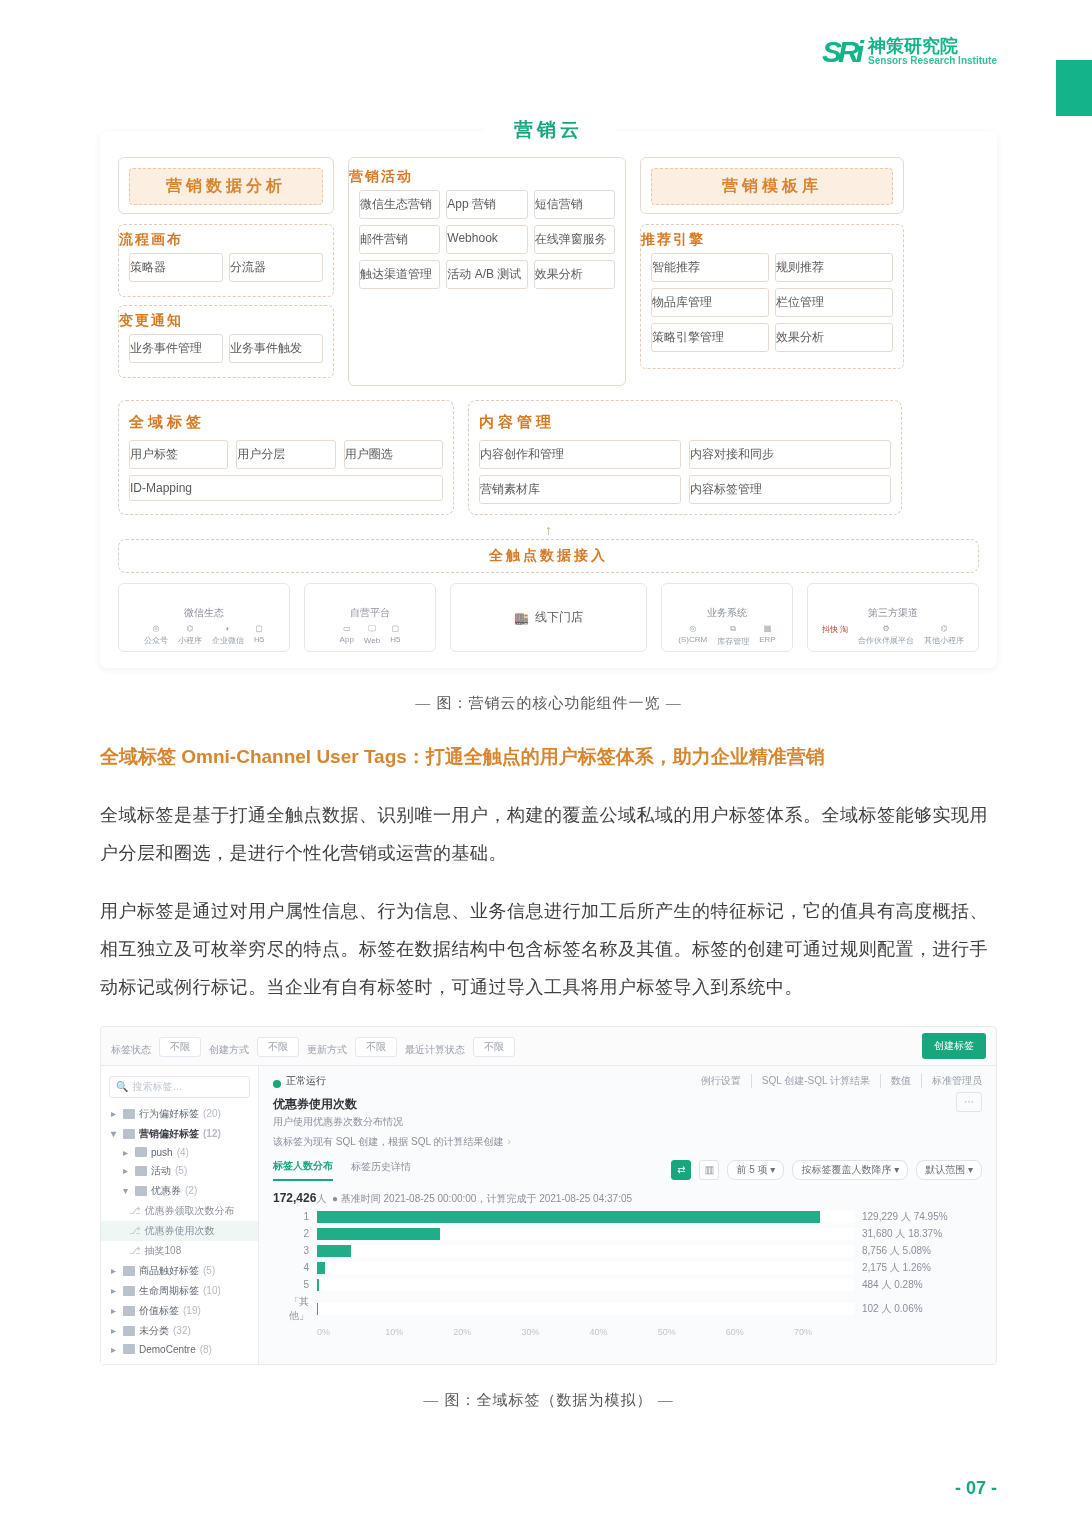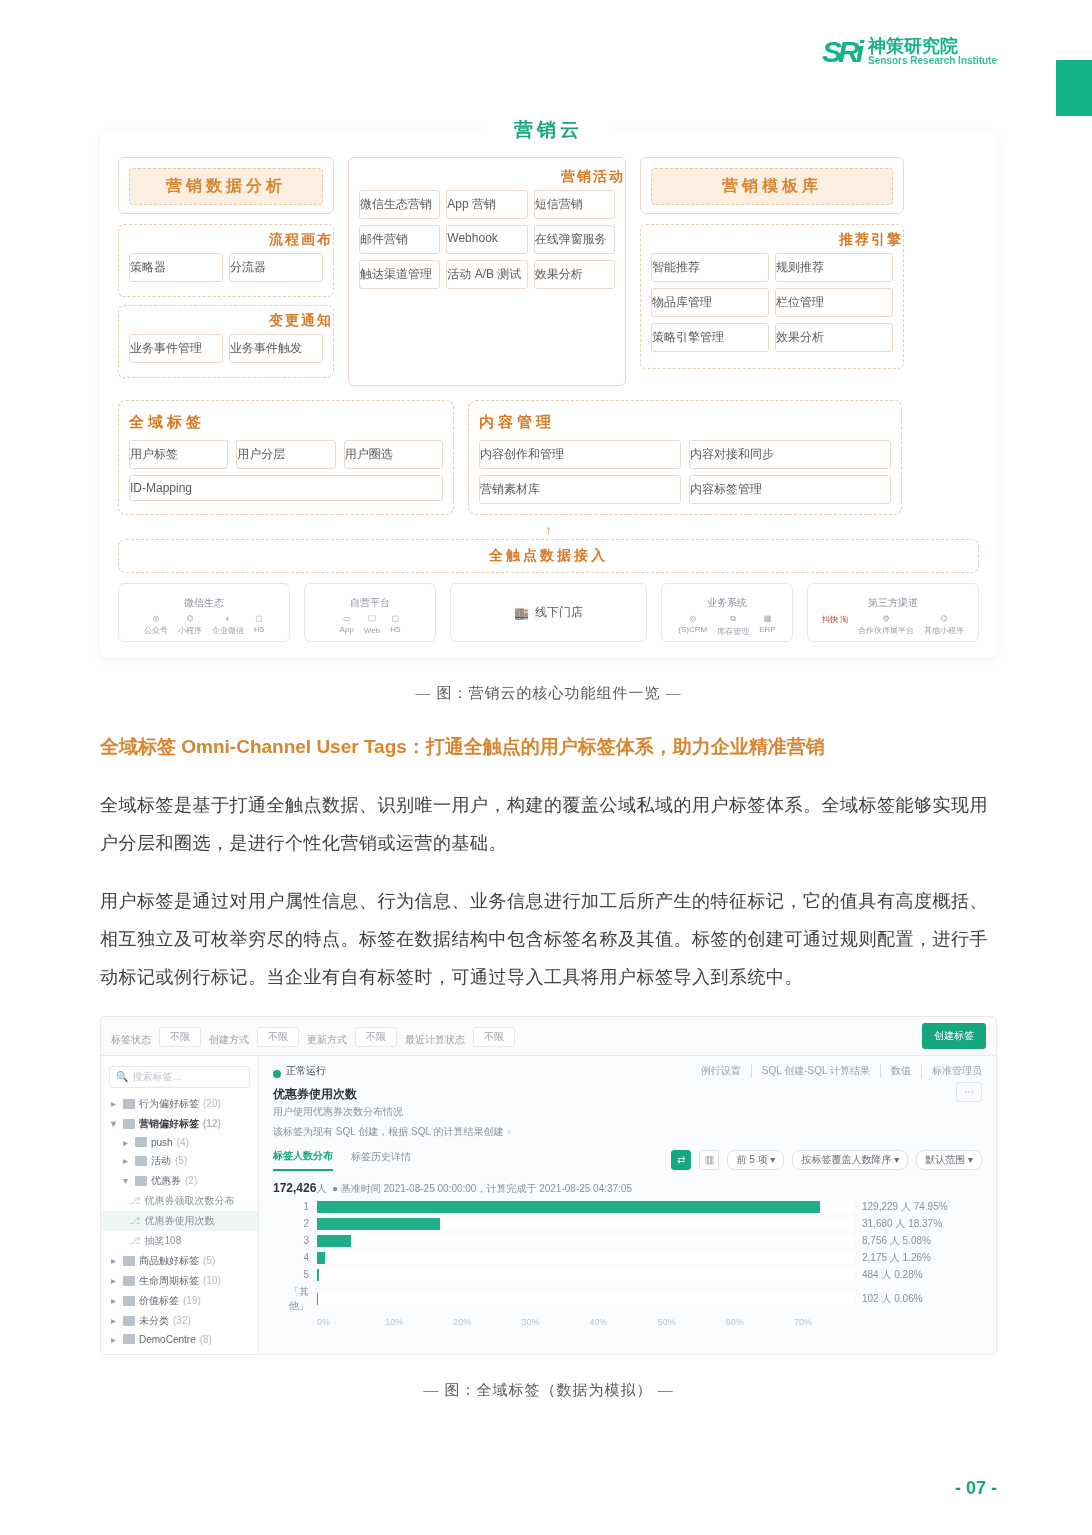--- a/index.html
+++ b/index.html
@@ -12,39 +12,39 @@
   .sri-txt .en{font-size:10px;color:#15b38a;opacity:.85;line-height:1.2}
   .edge-blk{position:absolute;top:60px;right:0;width:36px;height:56px;background:#15b38a}
   
   .mcloud-wrap{margin-top:62px;border-radius:8px;background:#fff;box-shadow:0 2px 8px rgba(0,0,0,.06);position:relative;padding:26px 18px 16px}
   .mcloud-title{position:absolute;top:-16px;left:50%;transform:translateX(-50%);background:#fff;padding:2px 30px;font-size:19px;font-weight:700;color:#18a67f;letter-spacing:4px}
   .cols{display:grid;grid-template-columns:216px 278px 264px;gap:14px}
   .colbox{border:1px solid #e9d9cc;border-radius:6px;background:#fff;padding:0 0 0 0}
   .colbox.bare{border:0}
   .colhdr{margin:0 10px;background:#fdeee2;border:1px dashed #e9c7aa;border-radius:4px;color:#d7862f;font-weight:700;text-align:center;padding:7px 0;font-size:16px;letter-spacing:4px}
   .colbox>.colhdr{margin:10px 10px 8px}
-  .sub-title{color:#d87a25;font-weight:700;text-align:right;font-size:14px;letter-spacing:2px;margin:6px 0 4px}
+  .sub-title{color:#d87a25;font-weight:700;text-align:left;font-size:14px;letter-spacing:2px;margin:6px 0 4px}
   .row2,.row3{display:grid;gap:6px;margin:0 10px 6px}
   .row2{grid-template-columns:repeat(2,1fr)}
   .row3{grid-template-columns:repeat(3,1fr)}
   .chip{background:#fff;border:1px solid #eadacd;border-radius:3px;text-align:left;font-size:12px;color:#5a5a5a;padding:5px 0}
   .chip.wide{grid-column:1/-1}
   .panel{border:1px dashed #e3cbb6;border-radius:6px;margin:0 0 8px;padding:6px 0 8px}
   .panel .sub-title{margin-top:0}
   
   .band{display:grid;grid-template-columns:336px 434px;gap:14px;margin-top:14px}
   .bandbox{border:1px dashed #e3cbb6;border-radius:8px;padding:12px 10px 10px;background:#fff}
   .band-title{color:#d87a25;font-weight:700;text-align:left;font-size:15px;letter-spacing:4px;margin-bottom:8px}
   .band .row2c{display:grid;grid-template-columns:repeat(2,1fr);gap:8px}
   .band .row3c{display:grid;grid-template-columns:repeat(3,1fr);gap:8px}
   .arrow-up{text-align:center;color:#d7a36e;font-size:14px;line-height:10px;margin:10px 0 -2px}
   .data-in{border:1px dashed #e3cbb6;border-radius:8px;text-align:center;color:#d87a25;font-size:14px;letter-spacing:3px;padding:7px 0;margin-top:6px;font-weight:600}
   
   .srcs{display:flex;gap:14px;margin-top:10px}
-  .srcbox{flex:0 0 auto;border:1px solid #e3e8ef;border-radius:6px;padding:12px 10px 4px;min-width:150px;background:#fff}
+  .srcbox{flex:0 0 auto;border:1px solid #e3e8ef;border-radius:6px;padding:22px 10px 4px;min-width:150px;background:#fff}
   .srcbox.sm{min-width:110px}
   .srclbl{text-align:center;font-size:10px;color:#8a909c;margin-bottom:4px}
   .srcicons{display:flex;gap:10px;justify-content:center}
   .mi{display:flex;flex-direction:column;align-items:center;font-size:8px;color:#98a0ab;gap:2px}
   .offline{flex:1 1 auto;border:1px solid #e3e8ef;border-radius:6px;display:flex;align-items:center;justify-content:center;gap:6px;font-size:12px;color:#5a5a5a;padding:6px 0}
   .srcthird .red{color:#c0392b;font-size:8px}
   
   .caption{text-align:center;color:#595959;font-size:15px;margin:26px 0 30px;letter-spacing:1px}
   .caption::before{content:"— ";color:#8a8a8a}
   .caption::after{content:" —";color:#8a8a8a}

